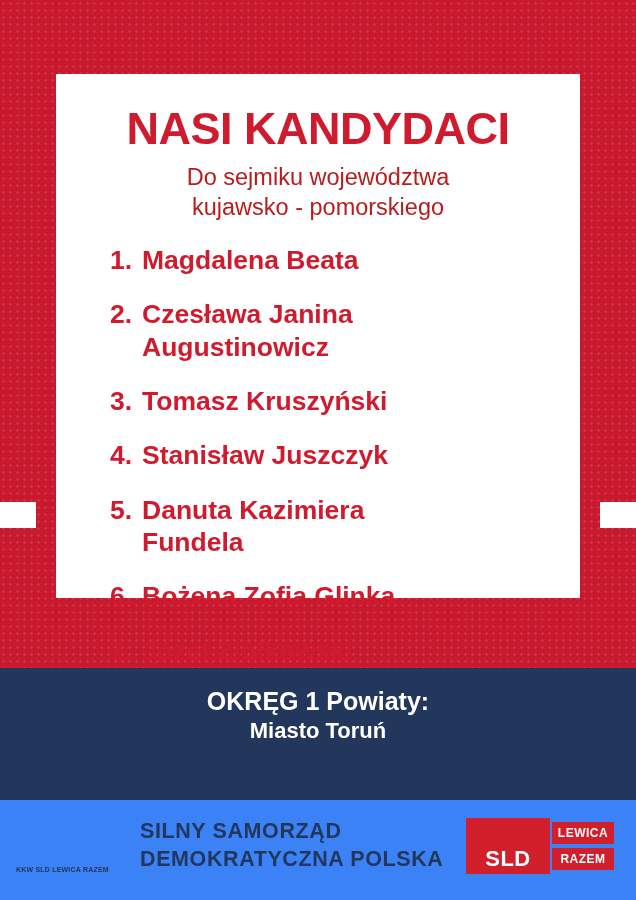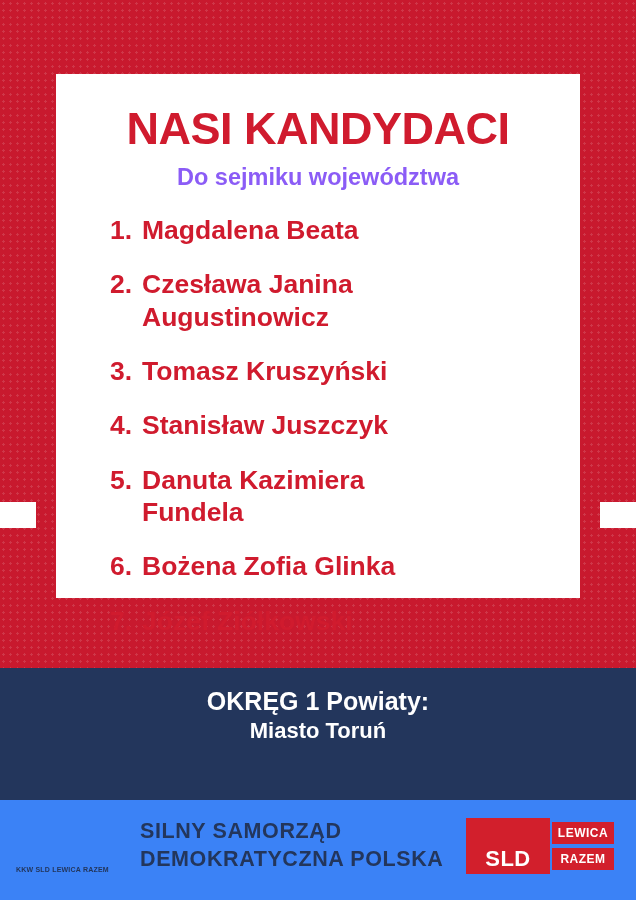--- a/index.html
+++ b/index.html
@@ -70,22 +70,22 @@
     color: #d01b2e;
     font-weight: bold;
     font-size: 45px;
     letter-spacing: -0.5px;
     text-align: center;
     line-height: 1.0;
     margin: 12px 0 6px 0;
     white-space: nowrap;
   }
   .subhead {
-    color: #8b5cf6;
-    font-weight: bold;
+    color: #b91c1c;
+    font-weight: normal;
     font-size: 23.5px;
     text-align: center;
     line-height: 1.28;
     margin: 11px 0 8px 0;
   }
   .list {
     margin: 0;
     padding: 0;
     list-style: none;
   }
@@ -228,20 +228,21 @@
   <div class="red-field"></div>
   <div class="texture"></div>
   <div class="notch left"></div>
   <div class="notch right"></div>
 
   <div class="card">
     <div class="card-inner">
       <div class="headline">NASI KANDYDACI</div>
       <div class="subhead">
         <div>Do sejmiku województwa</div>
+        <div>kujawsko - pomorskiego</div>
       </div>
       <ul class="list">
         <li>
           <span class="num">1.</span>
           <span class="nm">
             <span>Magdalena Beata</span>
           </span>
         </li>
         <li>
           <span class="num">2.</span>

